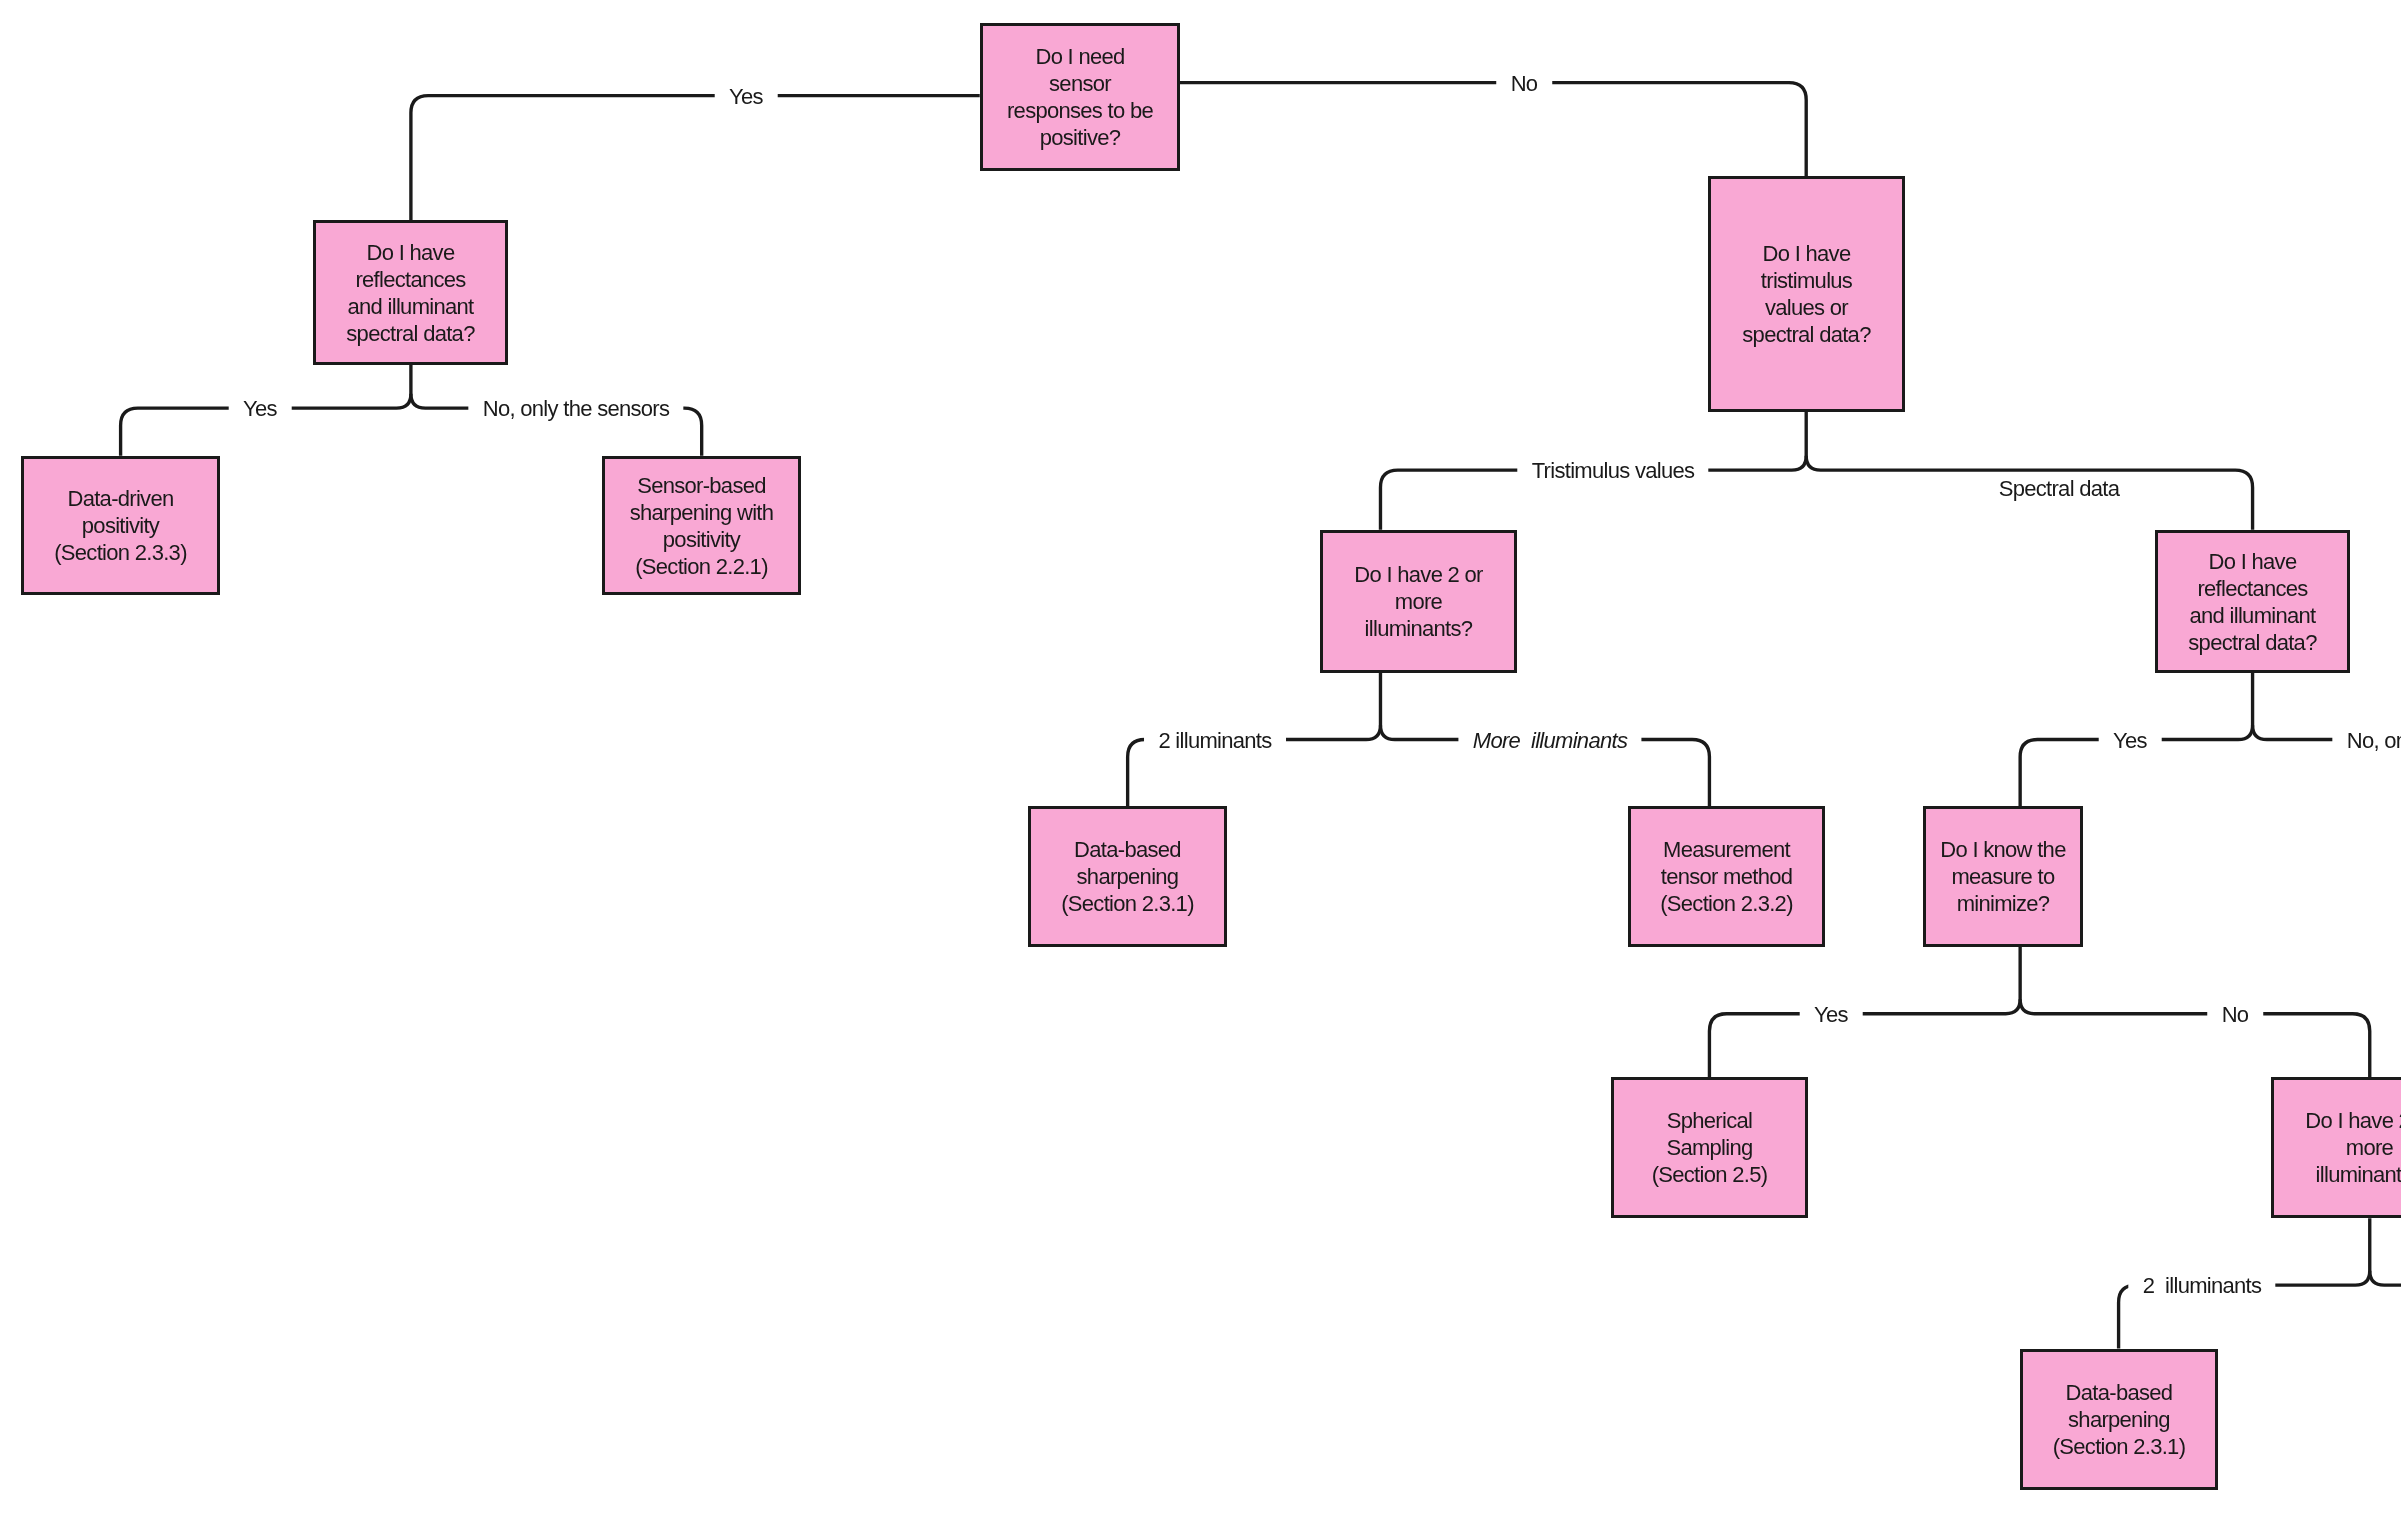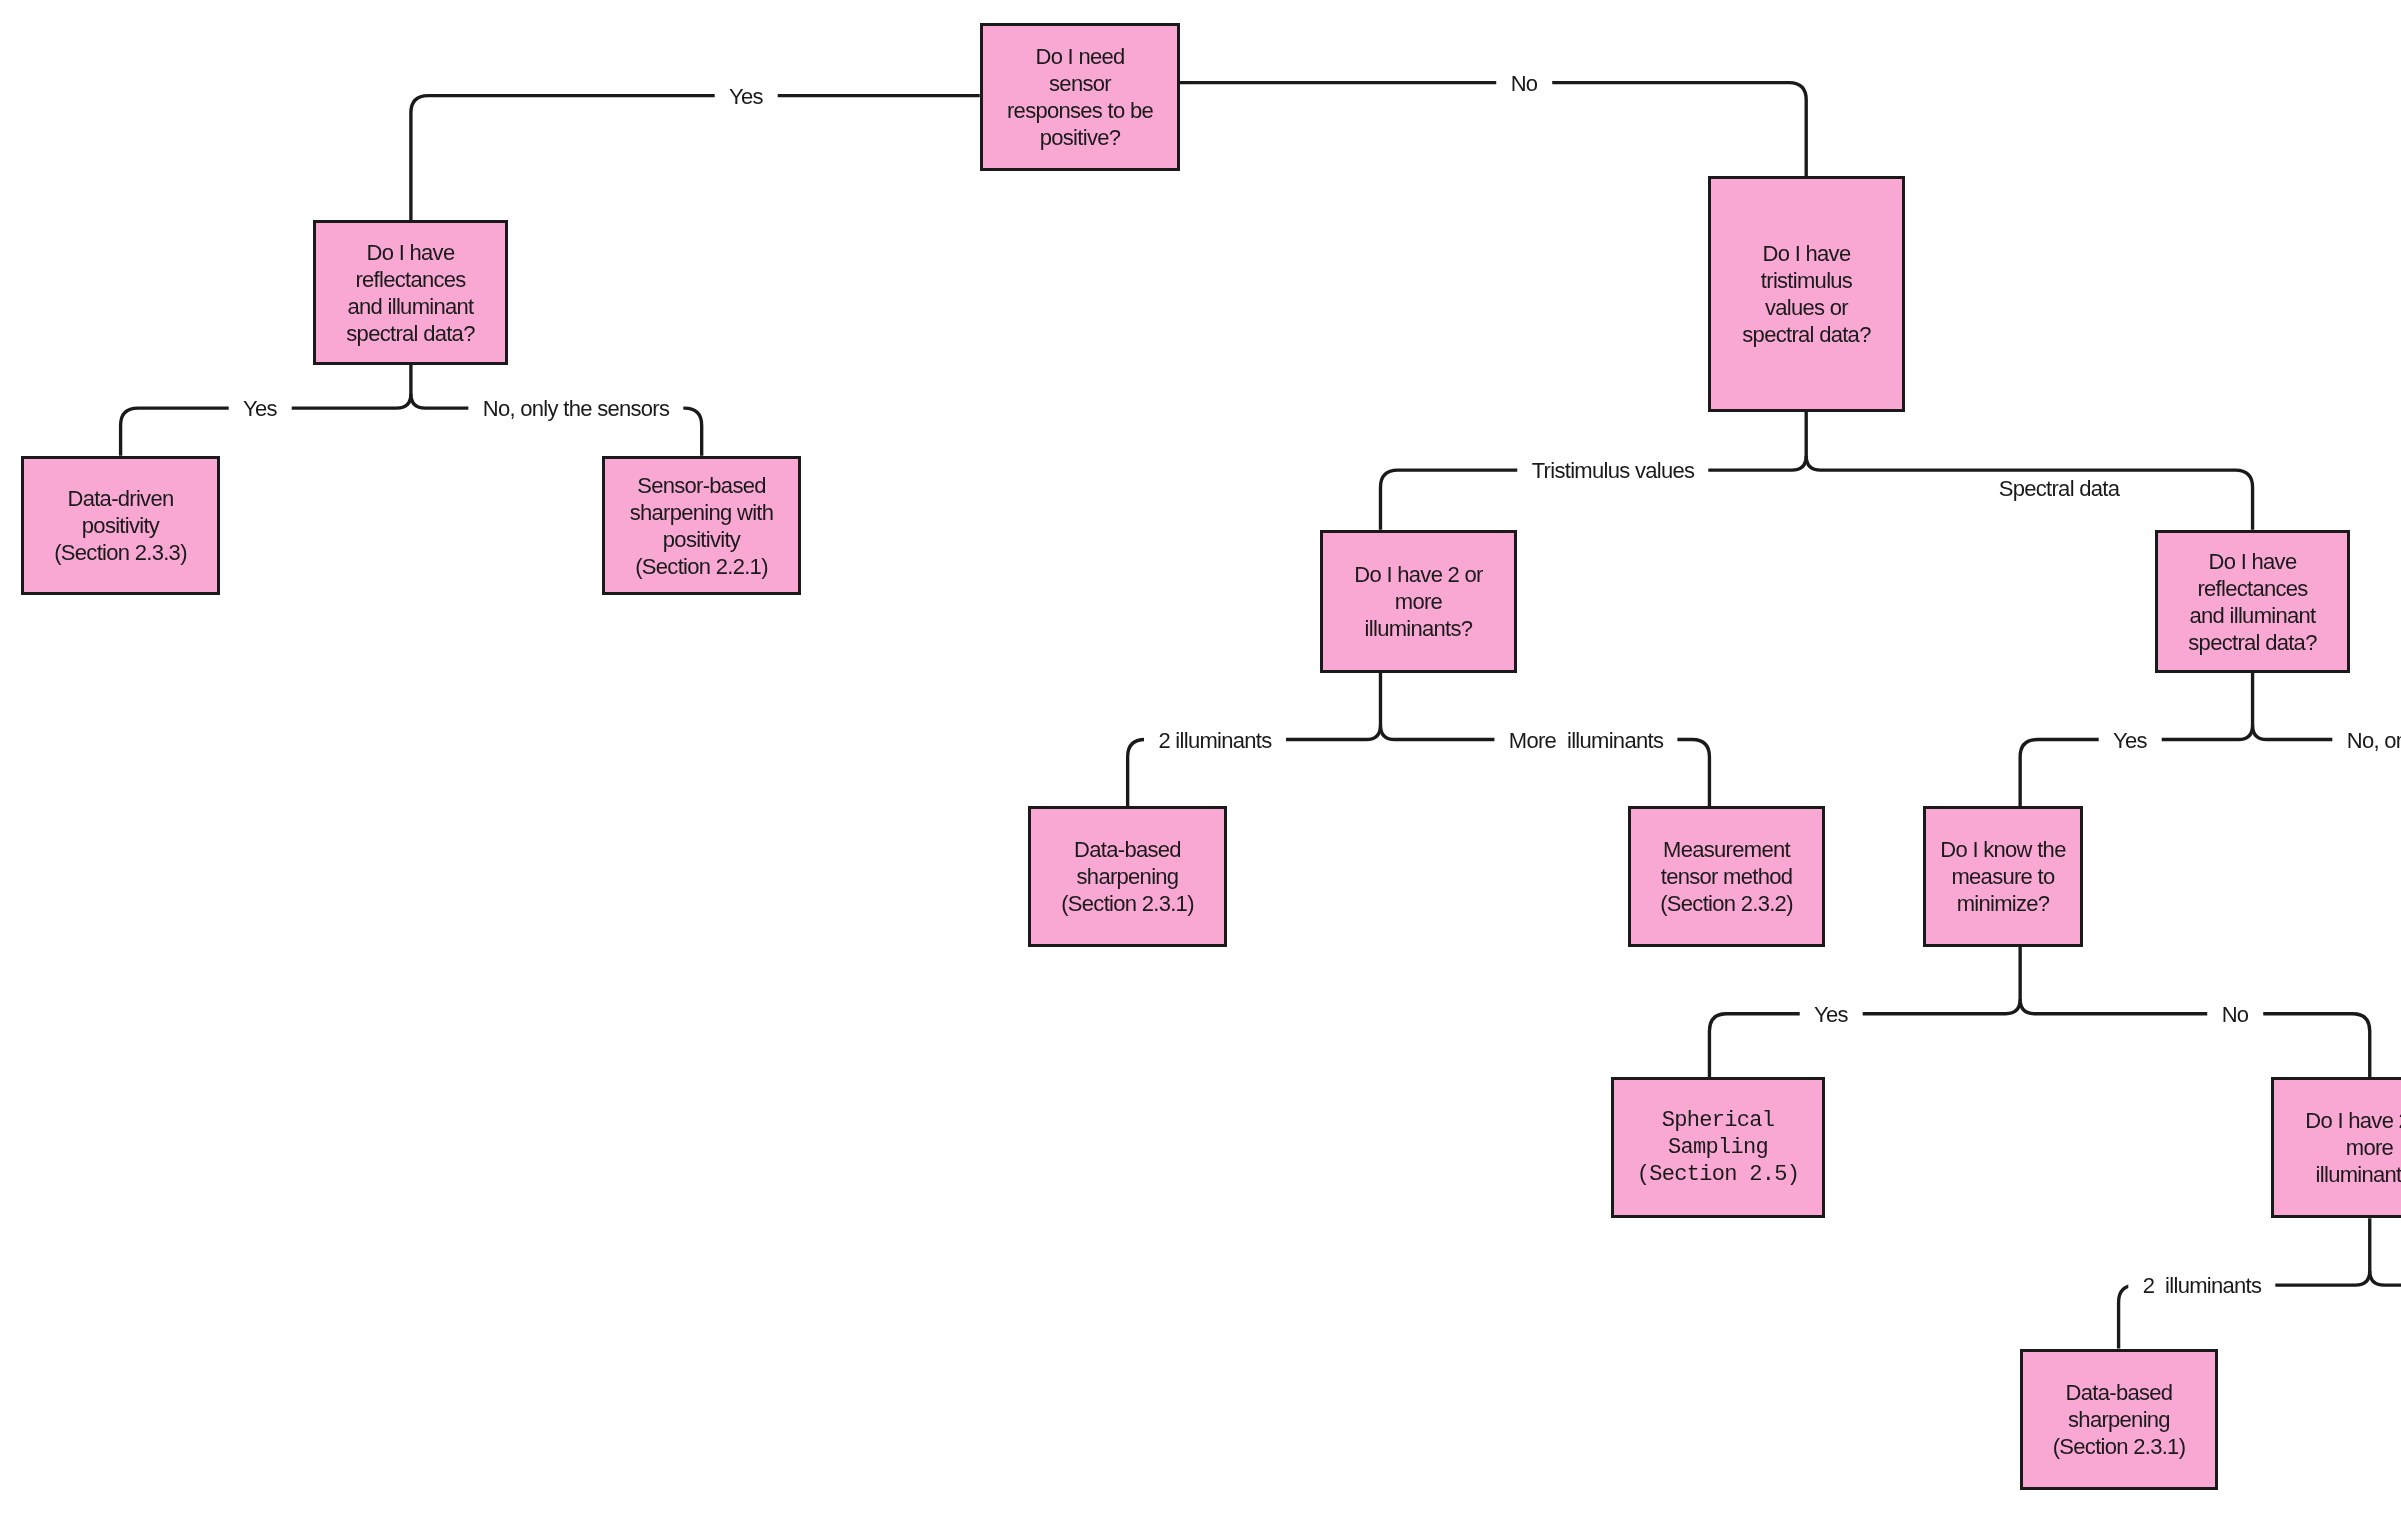--- a/index.html
+++ b/index.html
@@ -42,21 +42,21 @@
       <path d="M 4934.5 2646 Q 4934.5 2676 4964.5 2676 L 5460.5 2676 Q 5496.5 2676 5496.5 2712 L 5496.5 2808" stroke="#1a1a1a"></path>
     </svg>
 
   <div class="edge-label" style="left: 746px; top: 96px;">Yes</div>
   <div class="edge-label" style="left: 1524px; top: 83px;">No</div>
   <div class="edge-label" style="left: 260px; top: 408px;">Yes</div>
   <div class="edge-label" style="left: 576px; top: 408px;">No, only the sensors</div>
   <div class="edge-label" style="left: 1613px; top: 470px; text-align: right;">Tristimulus values</div>
   <div class="edge-label" style="left: 2059px; top: 488px;">Spectral data</div>
   <div class="edge-label" style="left: 1215px; top: 740px;">2 illuminants</div>
-  <div class="edge-label" style="left: 1586px; top: 740px;">More  illuminants</div>
+  <div class="edge-label" style="left: 1550px; top: 740px; font-style: italic;">More  illuminants</div>
   <div class="edge-label" style="left: 2130px; top: 740px;">Yes</div>
   <div class="edge-label" style="left: 2440px; top: 740px;">No, only the sensors</div>
   <div class="edge-label" style="left: 1831px; top: 1014px;">Yes</div>
   <div class="edge-label" style="left: 2235px; top: 1014px;">No</div>
   <div class="edge-label" style="left: 2202px; top: 1285px;">2  illuminants</div>
 
   <div class="node" style="left: 980px; top: 23px; width: 200px; height: 148px;">Do I need
 sensor
 responses to be
 positive?</div>
@@ -85,21 +85,21 @@
   <div class="node" style="left: 1028px; top: 806px; width: 199px; height: 141px;">Data-based
 sharpening
 (Section 2.3.1)</div>
   <div class="node" style="left: 1611px; top: 806px; width: 197px; height: 141px; margin-left: 17px;">Measurement
 tensor method
 (Section 2.3.2)</div>
   <div class="node" style="left: 1923px; top: 806px; width: 160px; height: 141px;">Do I know the
 measure to
 minimize?</div>
 
-  <div class="node" style="left: 1611px; top: 1077px; width: 214px; height: 141px; font-family: Liberation Mono, monospace;">Spherical
+  <div class="node" style="left: 1611px; top: 1077px; width: 197px; height: 141px;">Spherical
 Sampling
 (Section 2.5)</div>
   <div class="node" style="left: 2271px; top: 1077px; width: 197px; height: 141px;">Do I have 2 or
 more
 illuminants?</div>
   <div class="node" style="left: 2020px; top: 1349px; width: 198px; height: 141px;">Data-based
 sharpening
 (Section 2.3.1)</div>
 
 </div>

